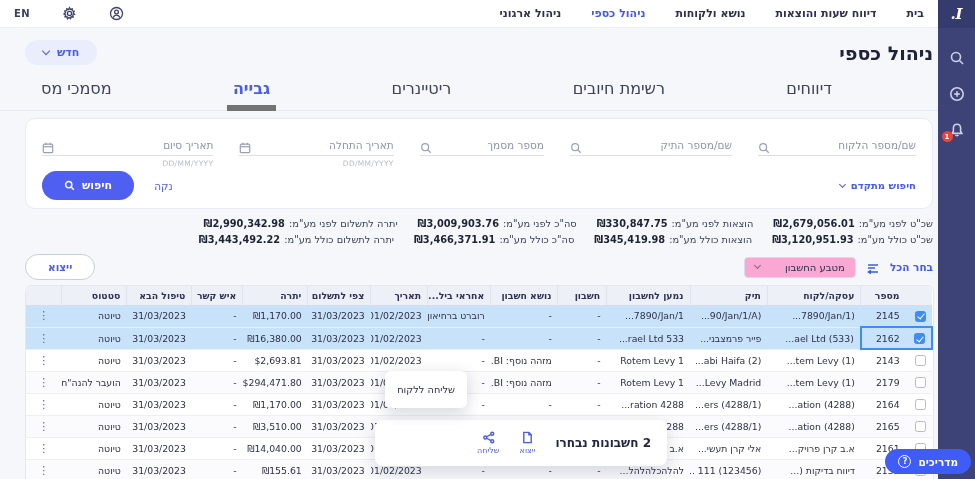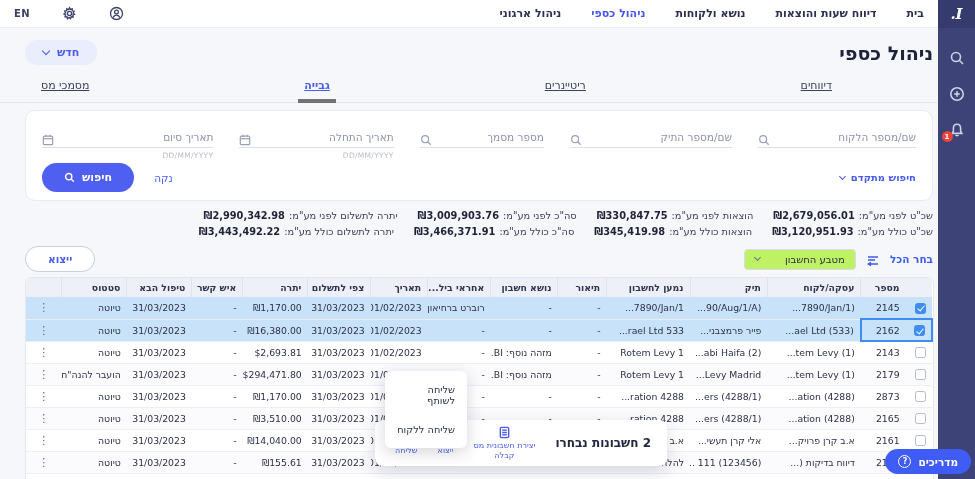--- a/index.html
+++ b/index.html
@@ -25,22 +25,22 @@
   .top-ic svg { stroke:#3d4268; fill:none; stroke-width:1.4; }
 
   
   .main { position:absolute; top:28px; right:37px; left:0; bottom:0; }
   .page-head { display:flex; align-items:center; justify-content:space-between; padding:12px 5px 0 25px; }
   .page-title { font-size:19px; font-weight:600; color:#1f2338; }
   .new-btn { background:#e9edfc; color:#4a5cf0; border:none; border-radius:15px; padding:6px 18px; font-size:11px; font-weight:600; display:flex; align-items:center; gap:8px; cursor:pointer; font-family:inherit; }
   .chev { width:6px; height:6px; border-left:1.5px solid currentColor; border-bottom:1.5px solid currentColor; transform:rotate(-45deg); margin-top:-3px; display:inline-block; }
 
   .tabs { display:flex; justify-content:space-between; padding:0 100px 0 35px; margin-top:10px; border-bottom:1px solid #e8eaf2; }
-  .tab { font-size:11px; color:#3c415c; padding:4px 6px 7px; cursor:pointer; white-space:nowrap;text-decoration:underline; }
-  .tab.active { color:#4a5cf0; font-weight:600; border-bottom:4px solid #737373; margin-bottom:-1px; }
+  .tab { font-size:16px; color:#3c415c; padding:4px 6px 7px; cursor:pointer; white-space:nowrap; }
+  .tab.active { color:#4a5cf0; font-weight:600; border-bottom:6px solid #737373; margin-bottom:-1px; }
 
   
   .card { margin:7px 5px 0 25px; background:#fff; border:1px solid #e9ebf3; border-radius:10px; padding:13px 16px 8px; }
   .fields { display:flex; gap:26px; }
   .field { display:flex; flex-direction:column; }
   .field:nth-child(1){width:168px}.field:nth-child(2){width:172px}.field:nth-child(3){width:132px}.field:nth-child(4){width:164px}.field:nth-child(5){width:182px}
   .ctl { display:flex; align-items:flex-end; justify-content:space-between; border-bottom:1px solid #dbdfe9; padding-bottom:4px; height:24px; }
   .ctl input { border:none; outline:none; width:100%; font-size:10.5px; color:#3a3f55; background:transparent; font-family:inherit; direction:rtl; }
   .ctl input::placeholder { color:#8d93a8; }
   .f-ic { width:12px; height:12px; flex:none; }
@@ -58,21 +58,21 @@
   
   .summary { margin:7px 5px 0 25px; text-align:right; }
   .sum-row { display:flex; justify-content:flex-start; gap:20px; font-size:9.8px; color:#3a3f55; line-height:16px; }
   .sum-pair { display:flex; gap:4px; white-space:nowrap; }
   .sum-val { font-weight:bold; color:#1e2235; }
 
   
   .toolbar { margin:6px 5px 0 25px; display:flex; align-items:center; gap:10px; }
   .select-all { color:#3d5af1; font-size:10.5px; font-weight:600; cursor:pointer;text-align:right; }
   .tool-ic { width:14px; height:14px; } .tool-ic svg { stroke:#3d5af1; fill:none; stroke-width:1.5; }
-  .dd { background:#bef264; border:1px solid #d9dce8; border-radius:4px; padding:4px 10px; width:112px; display:flex; align-items:center; justify-content:space-between; font-size:10px; color:#2a2e45; cursor:pointer; }
+  .dd { background:#f9a8d4; border:1px solid #d9dce8; border-radius:4px; padding:4px 10px; width:112px; display:flex; align-items:center; justify-content:space-between; font-size:10px; color:#2a2e45; cursor:pointer; }
   .dd .chev { width:5px; height:5px; color:#6b7188; }
   .export-btn { margin-right:auto; background:#fff; border:1px solid #c9cede; color:#4a5cf0; border-radius:14px; padding:6px 22px; font-size:10.5px; font-weight:600; cursor:pointer; font-family:inherit; }
 
   
   .table-wrap { margin:5px 4px 0 25px; background:#fff; border:1px solid #e6e8f0; border-radius:6px 6px 0 0; overflow:hidden; }
   table { width:100%; border-collapse:collapse; table-layout:fixed; }
   thead th { background:#eef0f8; font-size:9.3px; font-weight:700; color:#2e3350; text-align:right; padding:4px 6px; border-left:1px solid #e0e3ee; white-space:nowrap; overflow:hidden; }
   thead th:last-child, thead th:first-child { border-left:none; }
   tbody td { font-size:9.3px; color:#2c3048; padding:2px 6px; height:22px; border-bottom:1px solid #edeff5; white-space:nowrap; overflow:hidden; text-align:right; }
   tbody tr:nth-child(even) { background:#fbfbfd; }
@@ -161,20 +161,21 @@
     <h1 class="page-title">ניהול כספי</h1>
     <button class="new-btn">
       <span>חדש</span>
       <span class="chev"></span>
     </button>
   </div>
 
   <div class="tabs">
 
   <div class="tab"><span>דיווחים</span></div>
+      <div class="tab"><span>רשימת חיובים</span></div>
       <div class="tab"><span>ריטיינרים</span></div>
       <div class="tab active"><span>גבייה</span></div>
       <div class="tab"><span>מסמכי מס</span></div>
     </div>
 
   <section class="card">
     <div class="fields">
 
     <div class="field ic-search">
         <div class="ctl">
@@ -341,39 +342,39 @@
           <col style="width:64px">
           <col style="width:35px">
       </colgroup>
       <thead>
         <tr>
           <th></th>
           <th>מספר</th>
           <th>עסקה/לקוח</th>
           <th>תיק</th>
           <th>נמען לחשבון</th>
-          <th>תיאור</th>
+          <th>חשבון</th>
           <th>נושא חשבון</th>
           <th>אחראי ביל...</th>
           <th>תאריך</th>
           <th>צפי לתשלום</th>
           <th>יתרה</th>
           <th>איש קשר</th>
           <th>טיפול הבא</th>
           <th>סטטוס</th>
           <th></th>
         </tr>
       </thead>
       <tbody>
 
       <tr class="row selected checked">
           <td class="cb-cell"><span class="cb"></span></td>
           <td class="num-cell">2145</td>
           <td><span dir="auto">...7890/Jan/1)</span></td>
-          <td><span dir="auto">...90/Aug/1/A)</span></td>
+          <td><span dir="auto">...90/Jan/1/A)</span></td>
           <td><span dir="auto">...7890/Jan/1</span></td>
           <td>-</td>
           <td><span dir="auto">-</span></td>
           <td><span dir="auto">רוברט ברחיאון</span></td>
           <td>01/02/2023</td>
           <td>31/03/2023</td>
           <td class="bal"><span dir="auto">₪1,170.00</span></td>
           <td>-</td>
           <td>31/03/2023</td>
           <td>טיוטה</td>
@@ -425,21 +426,21 @@
           <td>01/02/2023</td>
           <td>31/03/2023</td>
           <td class="bal"><span dir="auto">$294,471.80</span></td>
           <td>-</td>
           <td>31/03/2023</td>
           <td>הועבר להנה"ח</td>
           <td class="kebab"></td>
         </tr>
           <tr class="row">
           <td class="cb-cell"><span class="cb"></span></td>
-          <td class="num-cell">2873</td>
+          <td class="num-cell">2164</td>
           <td><span dir="auto">...ation (4288)</span></td>
           <td><span dir="auto">...ers (4288/1)</span></td>
           <td><span dir="auto">...ration 4288</span></td>
           <td>-</td>
           <td><span dir="auto">-</span></td>
           <td><span dir="auto">-</span></td>
           <td>01/02/2023</td>
           <td>31/03/2023</td>
           <td class="bal"><span dir="auto">₪1,170.00</span></td>
           <td>-</td>
@@ -514,35 +515,25 @@
           <td>31/03/2023</td>
           <td>טיוטה</td>
           <td class="kebab"></td>
         </tr>
         </tbody>
     </table>
   </div>
 </main>
 
 <div class="ctx-menu">
-  <div class="ctx-item">שליחה לשותף</div>
   <div class="ctx-item">שליחה ללקוח</div>
 </div>
 
 <div class="sel-bar">
   <span class="sel-count">2 חשבונות נבחרו</span>
-  <div class="sel-action">
-    <svg viewBox="0 0 14 14" width="13" height="13">
-        <rect x="2.5" y="1.5" width="9" height="11" rx="1.5"></rect>
-        <line x1="4.5" y1="4.5" x2="9.5" y2="4.5"></line>
-        <line x1="4.5" y1="7" x2="9.5" y2="7"></line>
-        <line x1="4.5" y1="9.5" x2="9.5" y2="9.5"></line>
-      </svg>
-    <span class="sel-label">יצירת חשבונית מס קבלה</span>
-  </div>
   <div class="sel-action">
     <svg viewBox="0 0 14 14" width="13" height="13">
         <path d="M3 1.5 L8.5 1.5 L11 4 L11 12.5 L3 12.5 Z"></path>
         <polyline points="8.5,1.5 8.5,4 11,4"></polyline>
       </svg>
     <span class="sel-label">ייצוא</span>
   </div>
   <div class="sel-action">
     <svg viewBox="0 0 14 14" width="13" height="13">
         <circle cx="11" cy="3" r="1.6"></circle>

